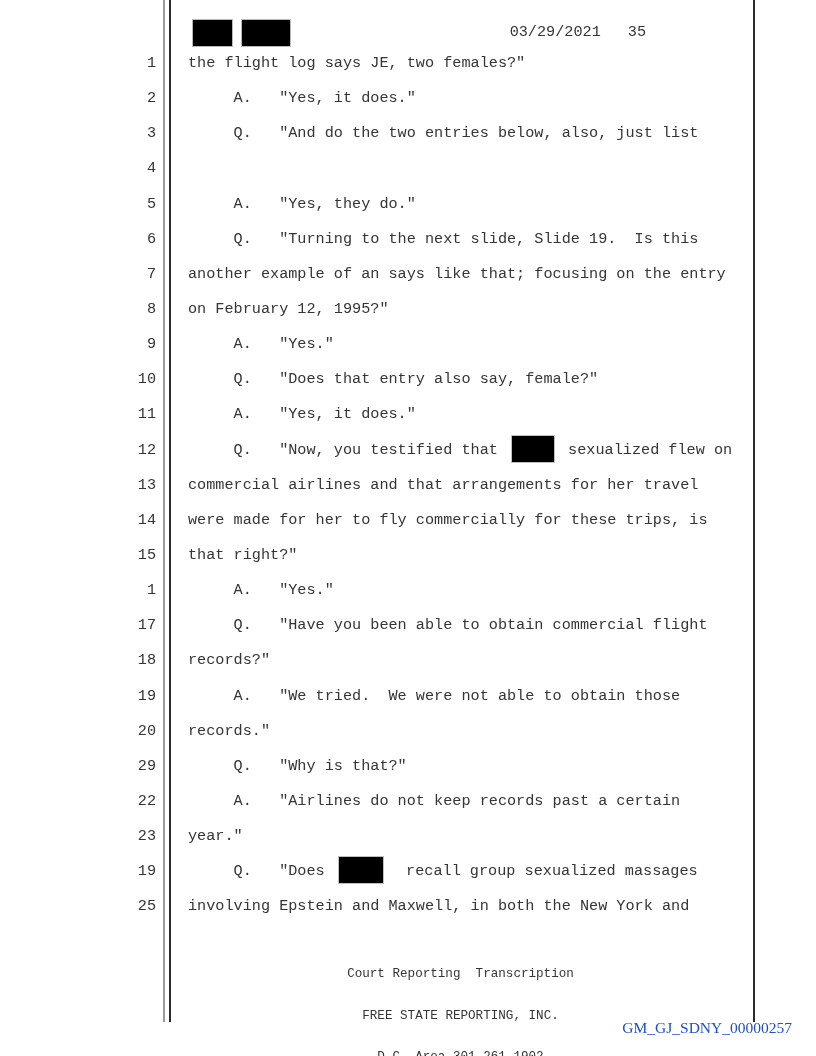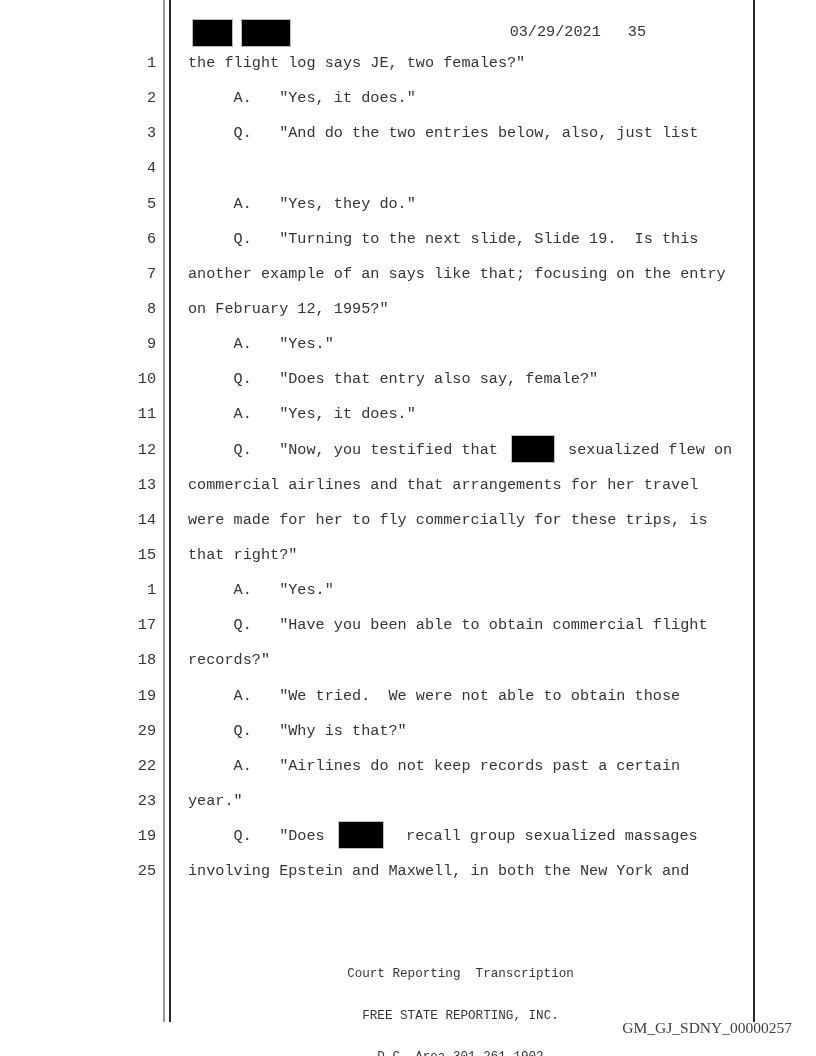--- a/index.html
+++ b/index.html
@@ -25,21 +25,21 @@
   .t-text{margin-left:32px;flex:none;}
   .redaction-inline{
     display:inline-block;height:26px;background:#000;vertical-align:middle;
     margin:0 5px;box-shadow:0 0 0 1px #c0c0c0;position:relative;top:-1px;
   }
   
   .footer{position:absolute;top:941px;left:167px;width:587px;text-align:center;
     font-size:12.6px;line-height:13.7px;white-space:pre;}
   
   .bates{position:absolute;top:1019px;right:24px;
-    font-family:"Liberation Serif","DejaVu Serif",serif;font-size:15.5px;color:#404040;}
+    font-family:"Liberation Serif","DejaVu Serif",serif;font-size:15.5px;color:#1d4ed8;}
 </style>
 </head>
 <body>
 
 <div class="page">
 
   <div class="rule rule-left-outer"></div>
   <div class="rule rule-left-inner"></div>
   <div class="rule rule-right"></div>
 
@@ -139,20 +139,24 @@
     <div class="t-row">
       <span class="t-no">18</span>
       <span class="t-text"><span>records?"</span></span>
     </div>
 
     <div class="t-row">
       <span class="t-no">19</span>
       <span class="t-text"><span>     A.   "We tried.  We were not able to obtain those</span></span>
     </div>
 
+    <div class="t-row">
+      <span class="t-no">20</span>
+      <span class="t-text"><span>records."</span></span>
+    </div>
 
     <div class="t-row">
       <span class="t-no">29</span>
       <span class="t-text"><span>     Q.   "Why is that?"</span></span>
     </div>
 
     <div class="t-row">
       <span class="t-no">22</span>
       <span class="t-text"><span>     A.   "Airlines do not keep records past a certain</span></span>
     </div>

